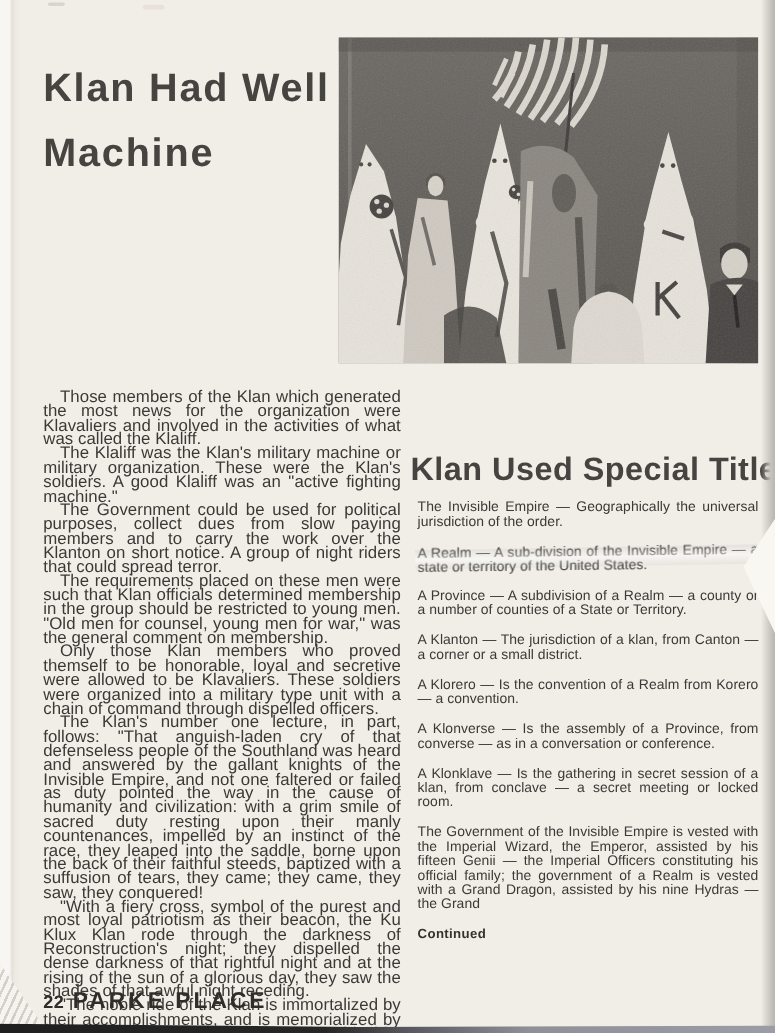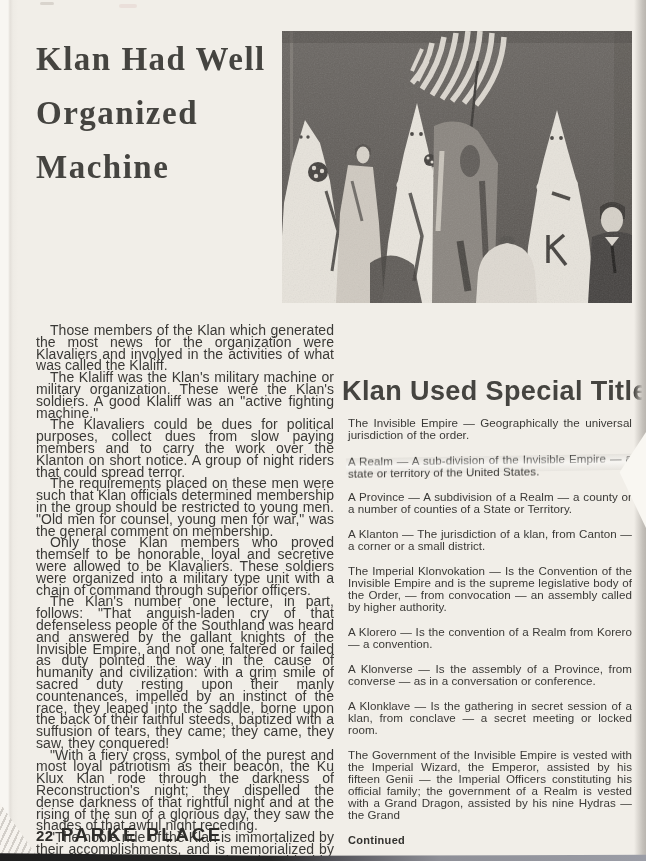--- a/index.html
+++ b/index.html
@@ -22,21 +22,21 @@
   .page-stack{position:absolute;left:0;bottom:6px;width:36px;height:52px;
     background:repeating-linear-gradient(115deg,#f7f4ef 0 4px,#cfcbc5 4px 6px);
     clip-path:polygon(0 0,100% 100%,0 100%);opacity:.9;}
   .top-mark-1{position:absolute;left:40px;top:2px;width:14px;height:3px;background:#cfc9c2;border-radius:2px;opacity:.7;}
   .top-mark-2{position:absolute;left:119px;top:4px;width:18px;height:4px;background:#e6d6d0;border-radius:2px;opacity:.6;}
   .wrinkle{position:absolute;left:346px;top:456px;width:300px;height:16px;
     background:linear-gradient(180deg,rgba(0,0,0,.05),rgba(255,255,255,.45) 50%,rgba(0,0,0,.04));
     transform:rotate(-1deg);pointer-events:none;}
 
   
-  .headline{position:absolute;left:36px;top:42px;width:270px;font-family:Liberation Serif, serif;}
+  .headline{position:absolute;left:36px;top:56px;width:270px;}
   .headline-line{font-size:33px;line-height:34px;margin-bottom:20px;font-weight:600;
     letter-spacing:1.5px;color:#454440;}
 
   
   .photo{position:absolute;left:282px;top:31px;width:350px;height:272px;overflow:hidden;}
 
   
   .caption{position:absolute;left:349px;top:315px;width:281px;font-size:11.4px;line-height:13px;
     font-weight:bold;color:#33322f;text-align:justify;letter-spacing:.1px;}
 
@@ -64,21 +64,20 @@
 <body>
 
 <div class="page">
 
   <div class="left-edge"></div>
   <div class="top-mark-1"></div>
   <div class="top-mark-2"></div>
 
   <div class="headline">
     <div class="headline-line">Klan Had Well</div>
-    <div class="headline-line">Organized</div>
     <div class="headline-line">Machine</div>
   </div>
 
   <div class="photo">
     <svg viewBox="0 0 350 272" width="350" height="272">
       <defs>
         <linearGradient id="pbg" x1="0" y1="0" x2="0" y2="1">
           <stop offset="0" stop-color="#6b6763"></stop>
           <stop offset="0.5" stop-color="#615d59"></stop>
           <stop offset="1" stop-color="#585450"></stop>
@@ -179,34 +178,33 @@
       <rect width="350" height="272" filter="url(#grain)"></rect>
     </svg>
   </div>
 
 
   <div class="section-heading">Klan Used Special Titles</div>
 
   <div class="left-column">
     <p>Those members of the Klan which generated the most news for the organization were Klavaliers and involved in the activities of what was called the Klaliff.</p>
     <p>The Klaliff was the Klan's military machine or military organization. These were the Klan's soldiers. A good Klaliff was an "active fighting machine."</p>
-    <p>The Klavaliers could be dues for political purposes, collect dues from slow paying members and to carry the work over the Klanton on short notice. A group of night riders that could spread terror.</p>
+    <p>The Government could be used for political purposes, collect dues from slow paying members and to carry the work over the Klanton on short notice. A group of night riders that could spread terror.</p>
     <p>The requirements placed on these men were such that Klan officials determined membership in the group should be restricted to young men. "Old men for counsel, young men for war," was the general comment on membership.</p>
-    <p>Only those Klan members who proved themself to be honorable, loyal and secretive were allowed to be Klavaliers. These soldiers were organized into a military type unit with a chain of command through superior officers.</p>
+    <p>Only those Klan members who proved themself to be honorable, loyal and secretive were allowed to be Klavaliers. These soldiers were organized into a military type unit with a chain of command through dispelled officers.</p>
     <p>The Klan's number one lecture, in part, follows: "That anguish-laden cry of that defenseless people of the Southland was heard and answered by the gallant knights of the Invisible Empire, and not one faltered or failed as duty pointed the way in the cause of humanity and civilization: with a grim smile of sacred duty resting upon their manly countenances, impelled by an instinct of the race, they leaped into the saddle, borne upon the back of their faithful steeds, baptized with a suffusion of tears, they came; they came, they saw, they conquered!</p>
     <p>"With a fiery cross, symbol of the purest and most loyal patriotism as their beacon, the Ku Klux Klan rode through the darkness of Reconstruction's night; they dispelled the dense darkness of that rightful night and at the rising of the sun of a glorious day, they saw the shades of that awful night receding.</p>
     <p>"The noble ride of the Klan is immortalized by their accomplishments, and is memorialized by the men of today who appreciate the chivalric, holy and patriotic achievements of the original Klan in the permanence of this great fraternity."</p>
   </div>
 
   <div class="right-column">
     <p class="entry">The Invisible Empire — Geographically the universal jurisdiction of the order.</p>
     <p class="entry distorted">A Realm — A sub-division of the Invisible Empire — a state or territory of the United States.</p>
     <p class="entry">A Province — A subdivision of a Realm — a county or a number of counties of a State or Territory.</p>
     <p class="entry">A Klanton — The jurisdiction of a klan, from Canton — a corner or a small district.</p>
-    <p class="entry">The Imperial Klonvokation — Is the Convention of the Invisible Empire and is the supreme legislative body of the Order, — from convocation — an assembly called by higher authority.</p>
     <p class="entry">A Klorero — Is the convention of a Realm from Korero — a convention.</p>
     <p class="entry">A Klonverse — Is the assembly of a Province, from converse — as in a conversation or conference.</p>
     <p class="entry">A Klonklave — Is the gathering in secret session of a klan, from conclave — a secret meeting or locked room.</p>
     <p class="entry">The Government of the Invisible Empire is vested with the Imperial Wizard, the Emperor, assisted by his fifteen Genii — the Imperial Officers constituting his official family; the government of a Realm is vested with a Grand Dragon, assisted by his nine Hydras — the Grand</p>
     <span class="continued">Continued</span>
   </div>
 
   <div class="footer">
     <span class="pageno">22</span><span class="mag">PARKE PLACE</span>
   </div>

